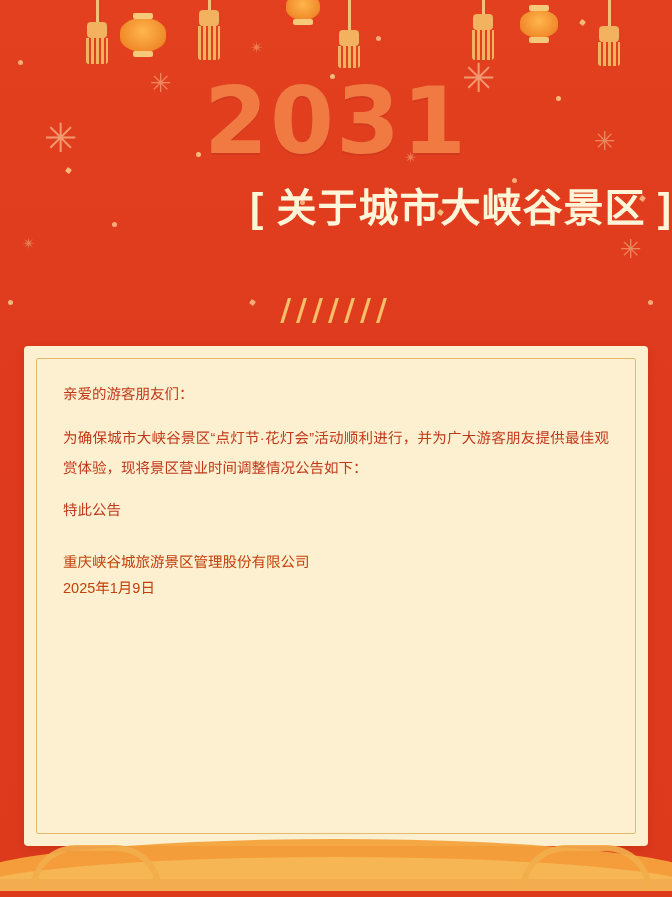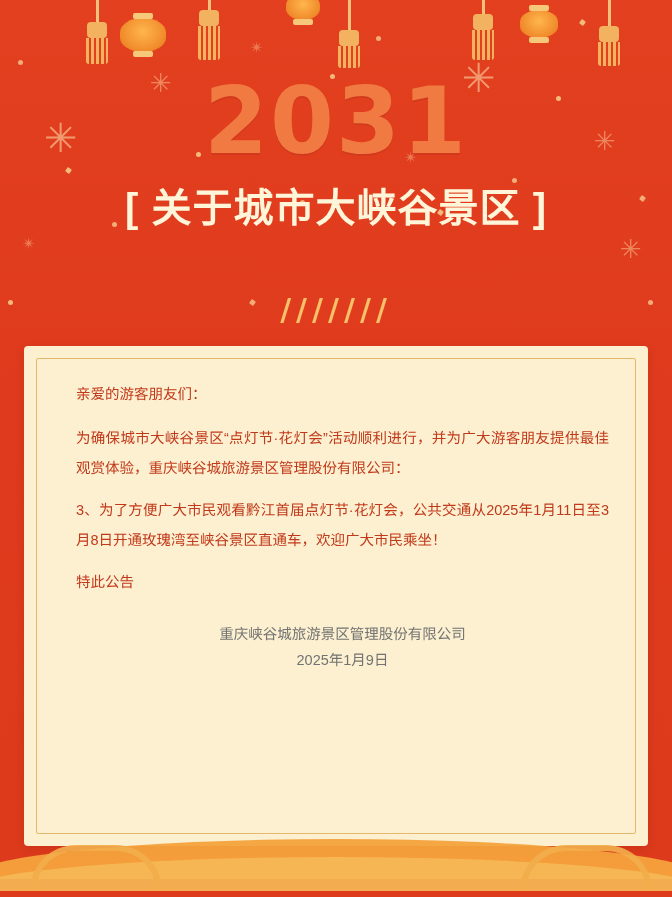--- a/index.html
+++ b/index.html
@@ -103,21 +103,21 @@
     letter-spacing: 2px;
     color: #f07a42;
     font-family: "DejaVu Sans", "Liberation Sans", sans-serif;
     text-shadow: 0 2px 0 rgba(0,0,0,.06);
   }
 
   .title-main {
     position: absolute;
     top: 176px;
     left: 0; right: 0;
-    text-align: center;
+    text-align: right;
     font-size: 40px;
     font-weight: bold;
     color: #fff5d8;
     letter-spacing: 1px;
     white-space: nowrap;
   }
   .title-main .bracket { color: #fff5d8; font-weight: bold; }
 
   .title-sub {
     position: absolute;
@@ -161,38 +161,37 @@
     border-radius: 2px;
     padding: 20px 26px;
     box-sizing: border-box;
   }
 
   .body-text {
     color: #c0391b;
     font-size: 14.5px;
     line-height: 30px;
     text-align: justify;
-    margin-left: 13px;
   }
   .para { margin: 0 0 12px 0; }
   .para.first { margin-bottom: 14px; }
   .bold { font-weight: bold; }
   .hl {
     background: #e8341c;
     color: #ffffff;
     font-weight: bold;
     padding: 2px 2px;
     box-decoration-break: clone;
     -webkit-box-decoration-break: clone;
   }
 
   .sign {
     margin-top: 24px;
-    text-align: center;
-    color: #737373;
+    text-align: left;
+    color: #c2410c;
     font-size: 14.5px;
     line-height: 26px;
   }
 
   
   .bottom-wave {
     position: absolute;
     left: 0; right: 0; bottom: 0;
     height: 60px;
   }
@@ -295,25 +294,24 @@
 
 
   <div class="slashes">///////</div>
 
   <div class="card-outer">
     <div class="card-inner">
       <div class="body-text">
 
         <p class="para first">亲爱的游客朋友们：</p>
 
-        <p class="para">为确保城市大峡谷景区“点灯节·花灯会”活动顺利进行，并为广大游客朋友提供最佳观赏体验，重庆峡谷城旅游景区管理股份有限公司：</p>
-
-
-
-        <p class="para">3、为了方便广大市民观看黔江首届点灯节·花灯会，公共交通从2025年1月11日至3月8日开通玫瑰湾至峡谷景区直通车，欢迎广大市民乘坐！</p>
+        <p class="para">为确保城市大峡谷景区“点灯节·花灯会”活动顺利进行，并为广大游客朋友提供最佳观赏体验，现将景区营业时间调整情况公告如下：</p>
+
+
+
 
         <p class="para">特此公告</p>
 
         <div class="sign">
           <div>重庆峡谷城旅游景区管理股份有限公司</div>
           <div>2025年1月9日</div>
         </div>
 
       </div>
     </div>

